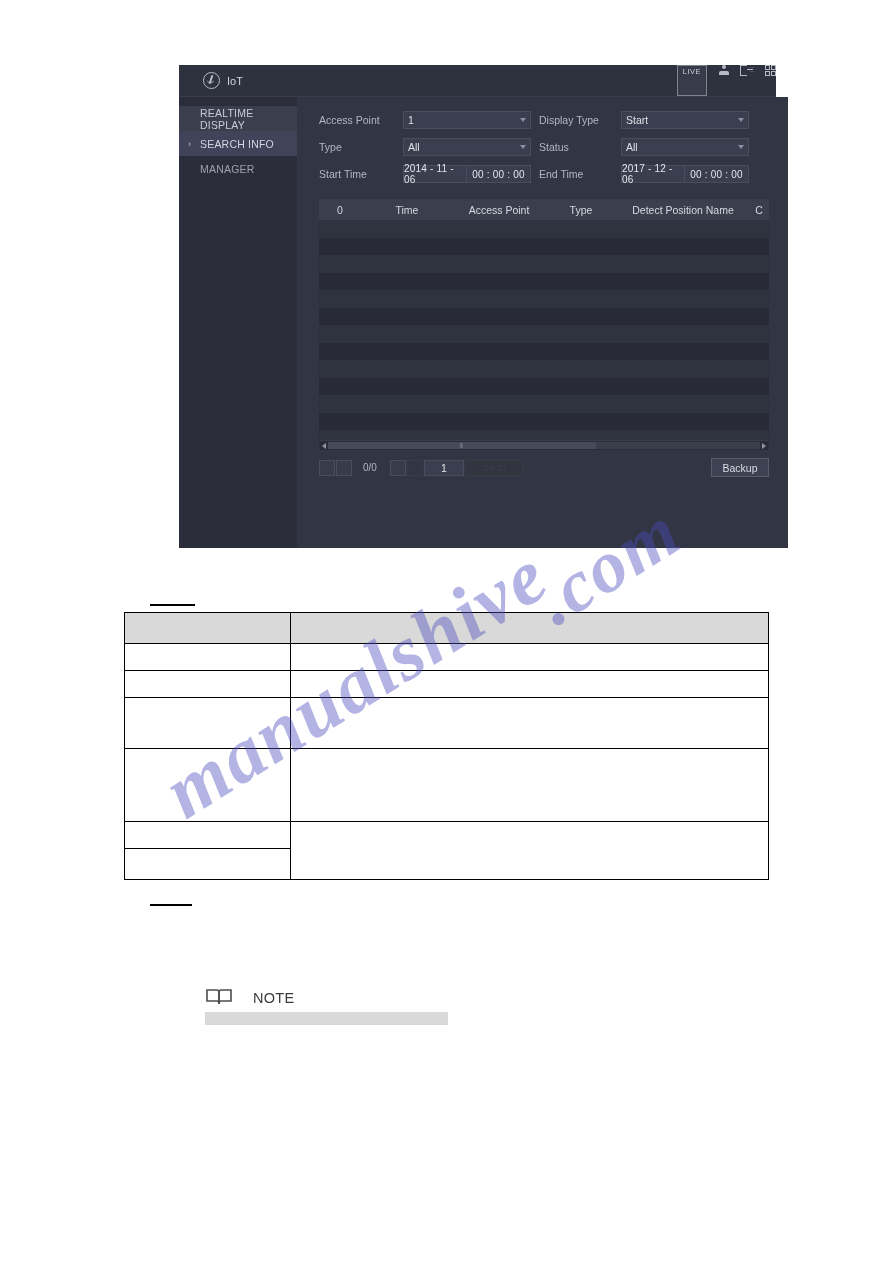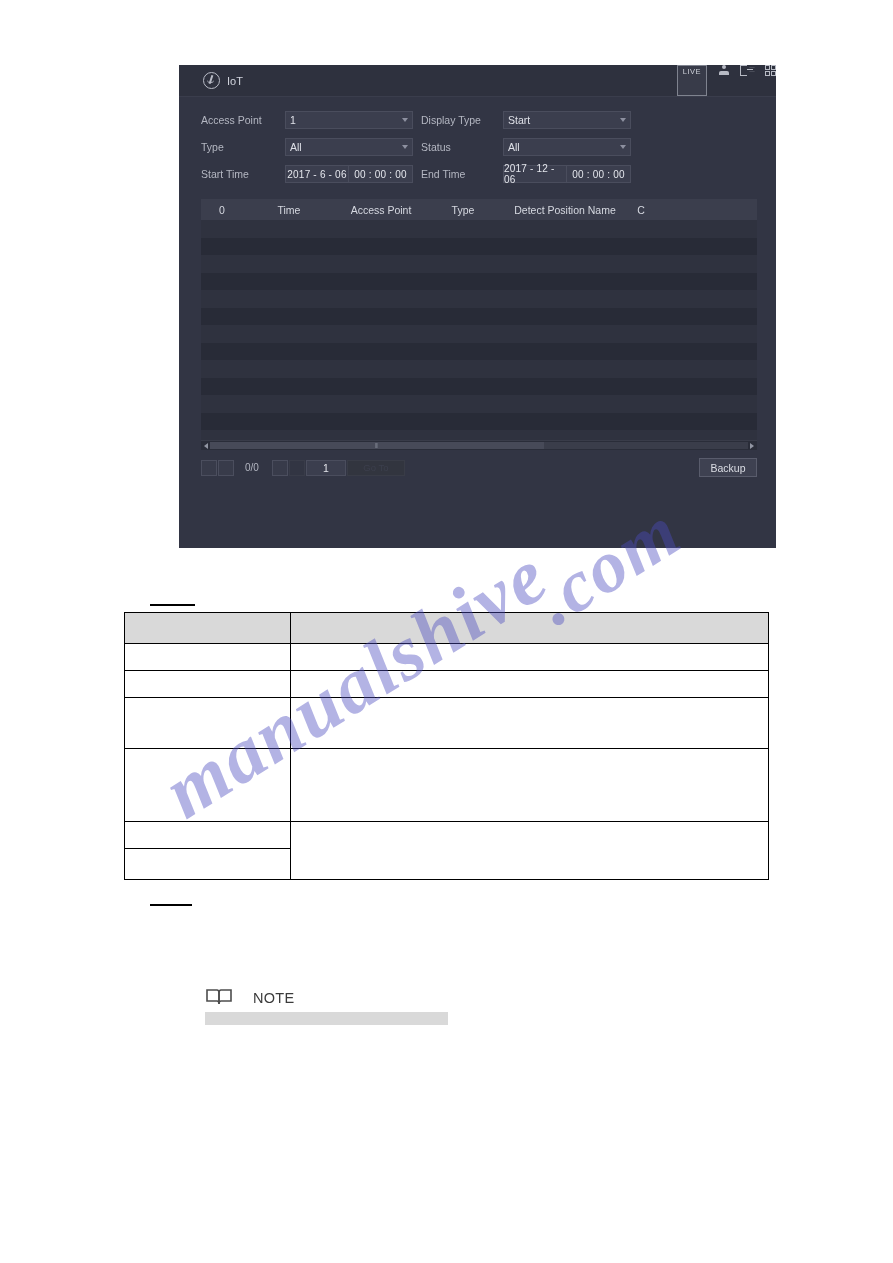--- a/index.html
+++ b/index.html
@@ -459,20 +459,32 @@
         <span></span>
         <span></span>
         <span></span>
         <span></span>
       </span>
     </div>
   </div>
 
   <div class="body-row">
 
+    <div class="sidebar">
+      <div class="side-item hl">
+        <span>REALTIME DISPLAY</span>
+      </div>
+      <div class="side-item sel">
+        <span class="side-arrow">›</span>
+        <span>SEARCH INFO</span>
+      </div>
+      <div class="side-item">
+        <span>MANAGER</span>
+      </div>
+    </div>
 
     <div class="content">
 
       <div class="form-area">
 
         <div class="frow">
           <span class="flabel">Access Point</span>
           <span class="fselect">
             <span>1</span>
             <span class="caret"></span>
@@ -493,21 +505,21 @@
           <span class="flabel r">Status</span>
           <span class="fselect">
             <span>All</span>
             <span class="caret"></span>
           </span>
         </div>
 
         <div class="frow">
           <span class="flabel">Start Time</span>
           <span class="ftime">
-            <span class="tdate">2017 - 6 - 06</span>
+            <span class="tdate">2014 - 11 - 06</span>
             <span class="tclock">00 : 00 : 00</span>
           </span>
           <span class="flabel r">End Time</span>
           <span class="ftime">
             <span class="tdate">2017 - 12 - 06</span>
             <span class="tclock">00 : 00 : 00</span>
           </span>
         </div>
       </div>
 

